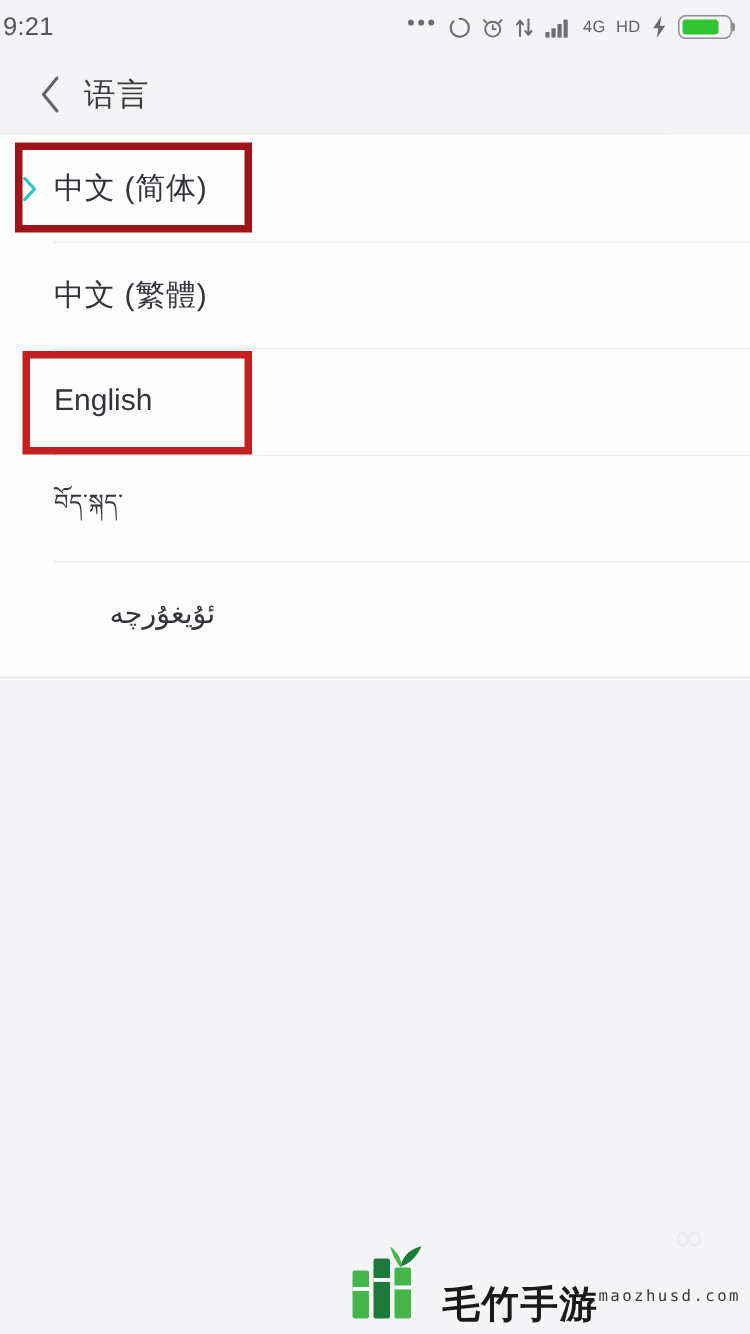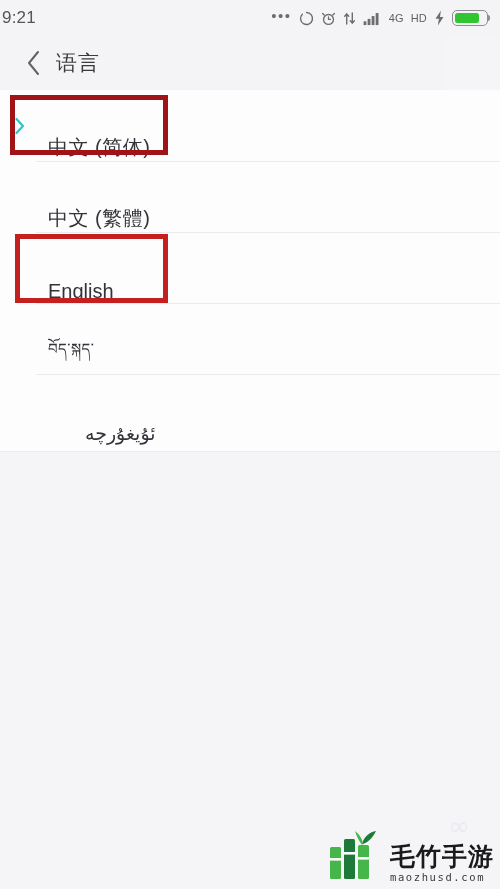--- a/index.html
+++ b/index.html
@@ -46,22 +46,22 @@
   .appbar-title {
     font-size:21px; color:#3b3b3e; margin-left:6px; letter-spacing:1px;
   }
 
   
   .list-panel {
     position:absolute; top:90px; left:0; width:500px; height:362px;
     background:#fdfdfe;
   }
   .list-item {
-    position:relative; height:71px; display:flex; align-items:flex-end;
-    padding-left:48px; cursor:pointer; background:transparent;
+    position:relative; height:71px; display:flex; align-items:center;
+    padding-left:36px; cursor:pointer; background:transparent;
   }
   .list-item + .list-item::before {
     content:""; position:absolute; top:0; left:36px; right:0; height:1px;
     background:#eceaee;
   }
   .item-label { font-size:20px; color:#33343a; letter-spacing:.5px; }
   .item-label.ltr { letter-spacing:0; }
   .item-label.tibetan { font-size:15px; }
   .item-label.uyghur { font-size:19px; direction:rtl;margin-left:37px; }
   .chev-sel {
@@ -75,21 +75,21 @@
 
   
   .anno-box { position:absolute; pointer-events:none; background:transparent; }
 
   
   .watermark {
     position:absolute; right:6px; bottom:6px;
     display:flex; align-items:flex-end; gap:6px;
   }
   .wm-logo { display:block; }
-  .wm-texts { display:flex; flex-direction:column; align-items:flex-start; }
+  .wm-texts { display:flex; flex-direction:row; align-items:flex-start; }
   .wm-main {
     font-size:25px; font-weight:bold; color:#1a1a1a; line-height:1.05;
     letter-spacing:1px; font-family:"DejaVu Sans",sans-serif;
   }
   .wm-sub {
     font-size:10.5px; color:#3a3a3a; letter-spacing:1.6px;
     font-family:"DejaVu Sans Mono",monospace; margin-top:1px;
   }
   .wm-ghost {
     position:absolute; right:30px; bottom:48px;

